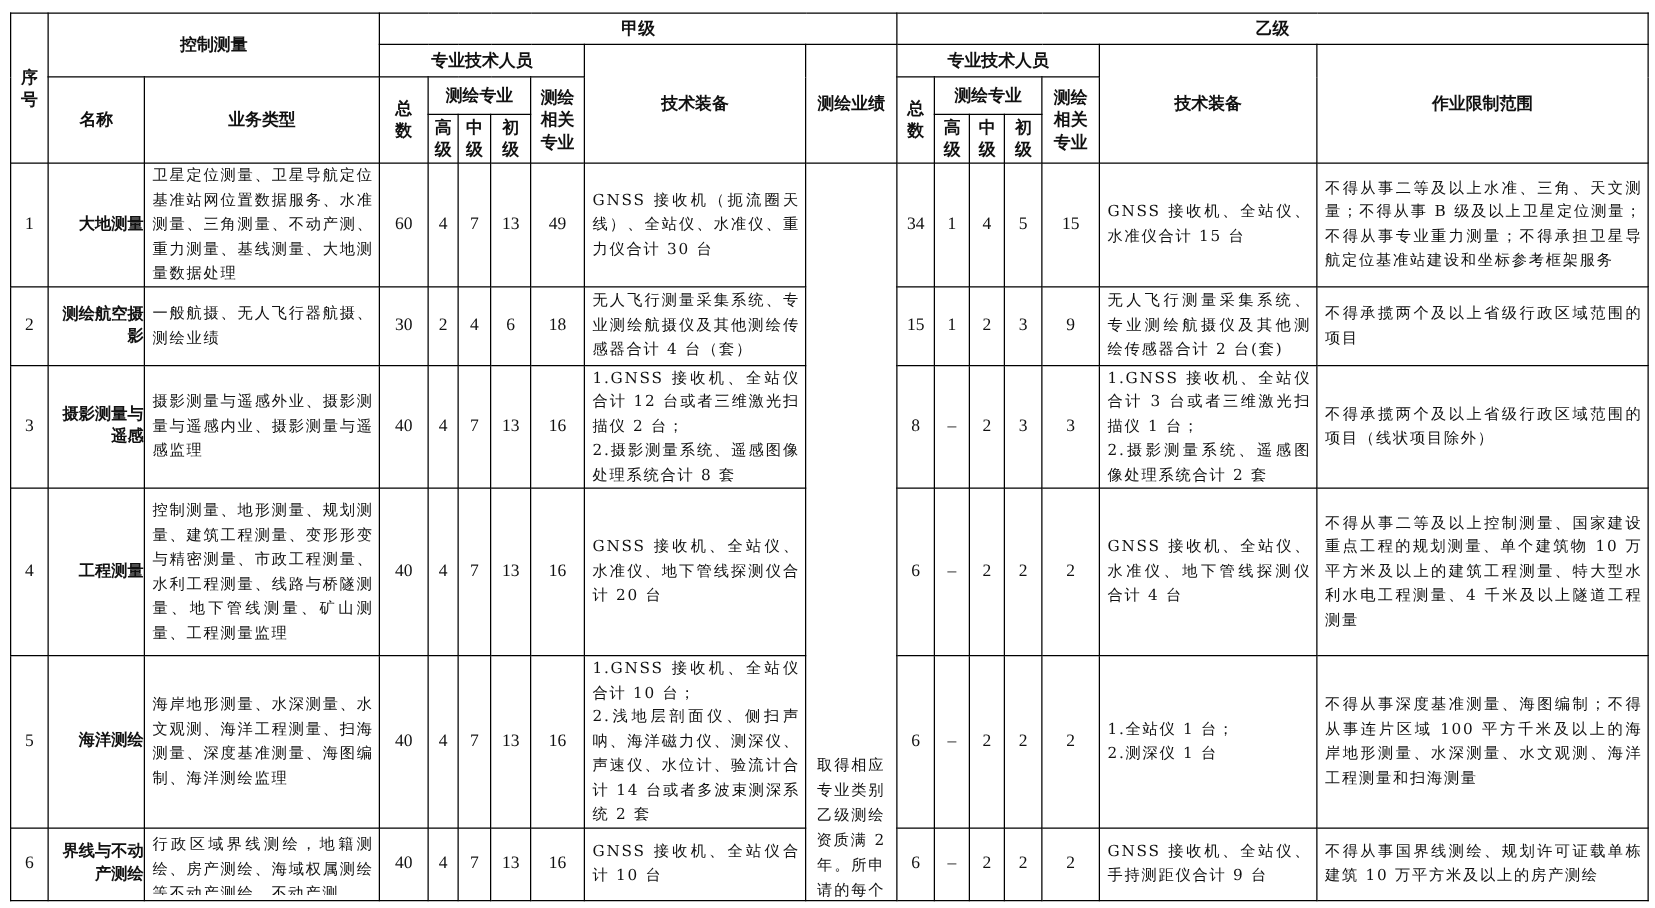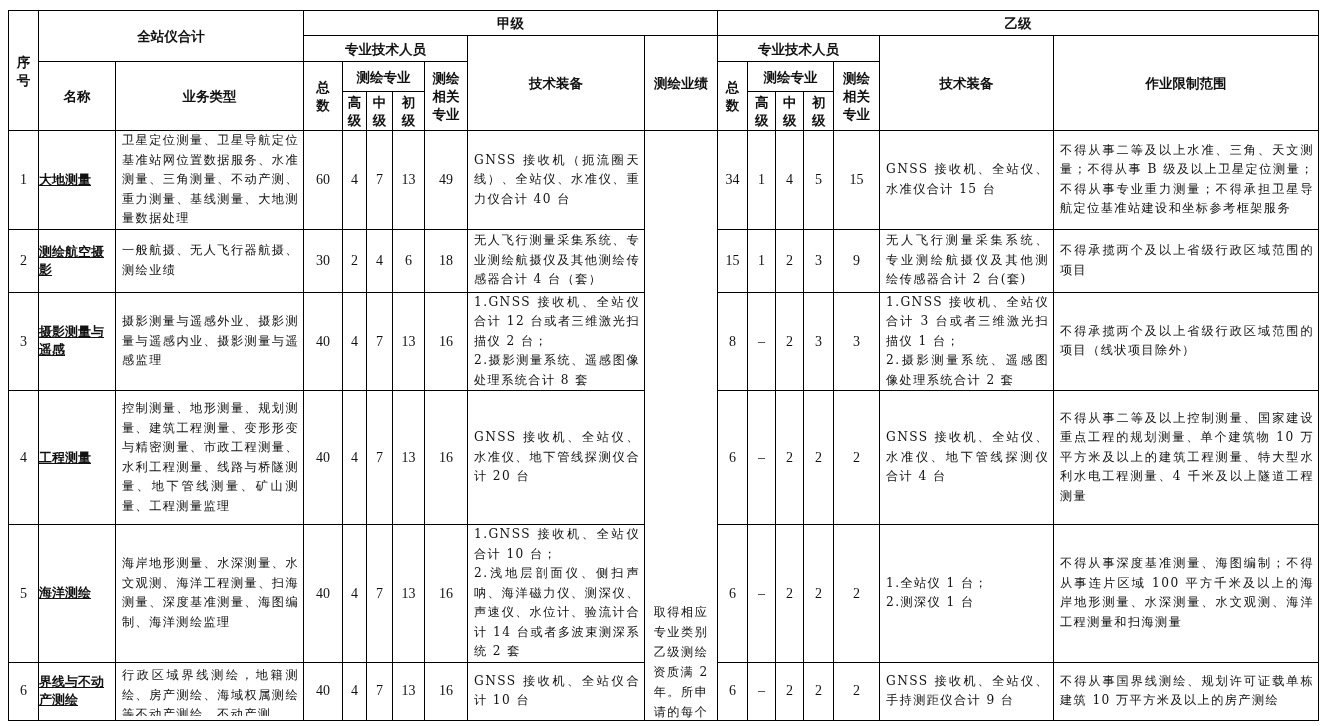--- a/index.html
+++ b/index.html
@@ -3,21 +3,21 @@
 <meta charset="utf-8">
 <style>
   html, body { margin: 0; padding: 0; background: #ffffff; }
   body { width: 1324px; height: 726px; overflow: hidden; position: relative;
          font-family: "DejaVu Serif", "Liberation Serif", serif; color: #111; }
   table { position: absolute; left: 8px; top: 10px; border-collapse: collapse; table-layout: fixed; width: 1310px; }
   td, th { border: 1.4px solid #000; padding: 0; vertical-align: middle; overflow: hidden; }
   th { font-family: "DejaVu Sans", "Liberation Sans", sans-serif; font-weight: bold; font-size: 13.5px; text-align: center; line-height: 18px; }
   td { font-size: 12.2px; line-height: 19.5px; }
   td.num { text-align: center; font-family: "Liberation Serif", serif; font-size: 14px; }
-  td.name { text-align: left; font-family: "DejaVu Sans", "Liberation Sans", sans-serif; font-weight: bold; font-size: 13px; line-height: 18px; text-decoration: underline; }
+  td.name { text-align: right; font-family: "DejaVu Sans", "Liberation Sans", sans-serif; font-weight: bold; font-size: 13px; line-height: 18px; }
   td.txt { padding: 0 4px 0 6px; text-align: justify; letter-spacing: 1.4px; }
   td.perf { text-align: center; vertical-align: bottom; padding: 0 2px; letter-spacing: 1.5px; line-height: 20px; }
   .sep { display:block; }
 </style>
 </head>
 <body>
 
 <table>
   <colgroup>
     <col style="width:30px">
@@ -34,21 +34,21 @@
       <col style="width:28px">
       <col style="width:28px">
       <col style="width:30px">
       <col style="width:46px">
     <col style="width:174px">
       <col style="width:265px">
   </colgroup>
   <thead>
     <tr style="height:25px">
       <th rowspan="4" style="padding:0 7px;">序号</th>
-      <th colspan="2" rowspan="2">全站仪合计</th>
+      <th colspan="2" rowspan="2">控制测量</th>
       <th colspan="7">甲级</th>
       <th colspan="7">乙级</th>
     </tr>
     <tr style="height:26px">
       <th colspan="5">专业技术人员</th>
       <th rowspan="3">技术装备</th>
       <th rowspan="3">测绘业绩</th>
       <th colspan="5">专业技术人员</th>
       <th rowspan="3">技术装备</th>
       <th rowspan="3">作业限制范围</th>
@@ -76,21 +76,21 @@
 
     <tr style="height:97px">
       <td class="num">1</td>
       <td class="name">大地测量</td>
       <td class="txt">卫星定位测量、卫星导航定位基准站网位置数据服务、水准测量、三角测量、不动产测、重力测量、基线测量、大地测量数据处理</td>
       <td class="num">60</td>
       <td class="num">4</td>
       <td class="num">7</td>
       <td class="num">13</td>
       <td class="num">49</td>
-      <td class="txt">GNSS 接收机（扼流圈天线）、全站仪、水准仪、重力仪合计 40 台</td>
+      <td class="txt">GNSS 接收机（扼流圈天线）、全站仪、水准仪、重力仪合计 30 台</td>
       <td rowspan="6" class="perf">
         <div style="height:120px;overflow:hidden;margin-bottom:-2px;">取得相应专业类别乙级测绘资质满 2 年。所申请的每个专业类别近 2 年完成测绘服务总值不少于 600</div>
       </td>
       <td class="num">34</td>
       <td class="num">1</td>
       <td class="num">4</td>
       <td class="num">5</td>
       <td class="num">15</td>
       <td class="txt">GNSS 接收机、全站仪、水准仪合计 15 台</td>
       <td class="txt">不得从事二等及以上水准、三角、天文测量；不得从事 B 级及以上卫星定位测量；不得从事专业重力测量；不得承担卫星导航定位基准站建设和坐标参考框架服务</td>

